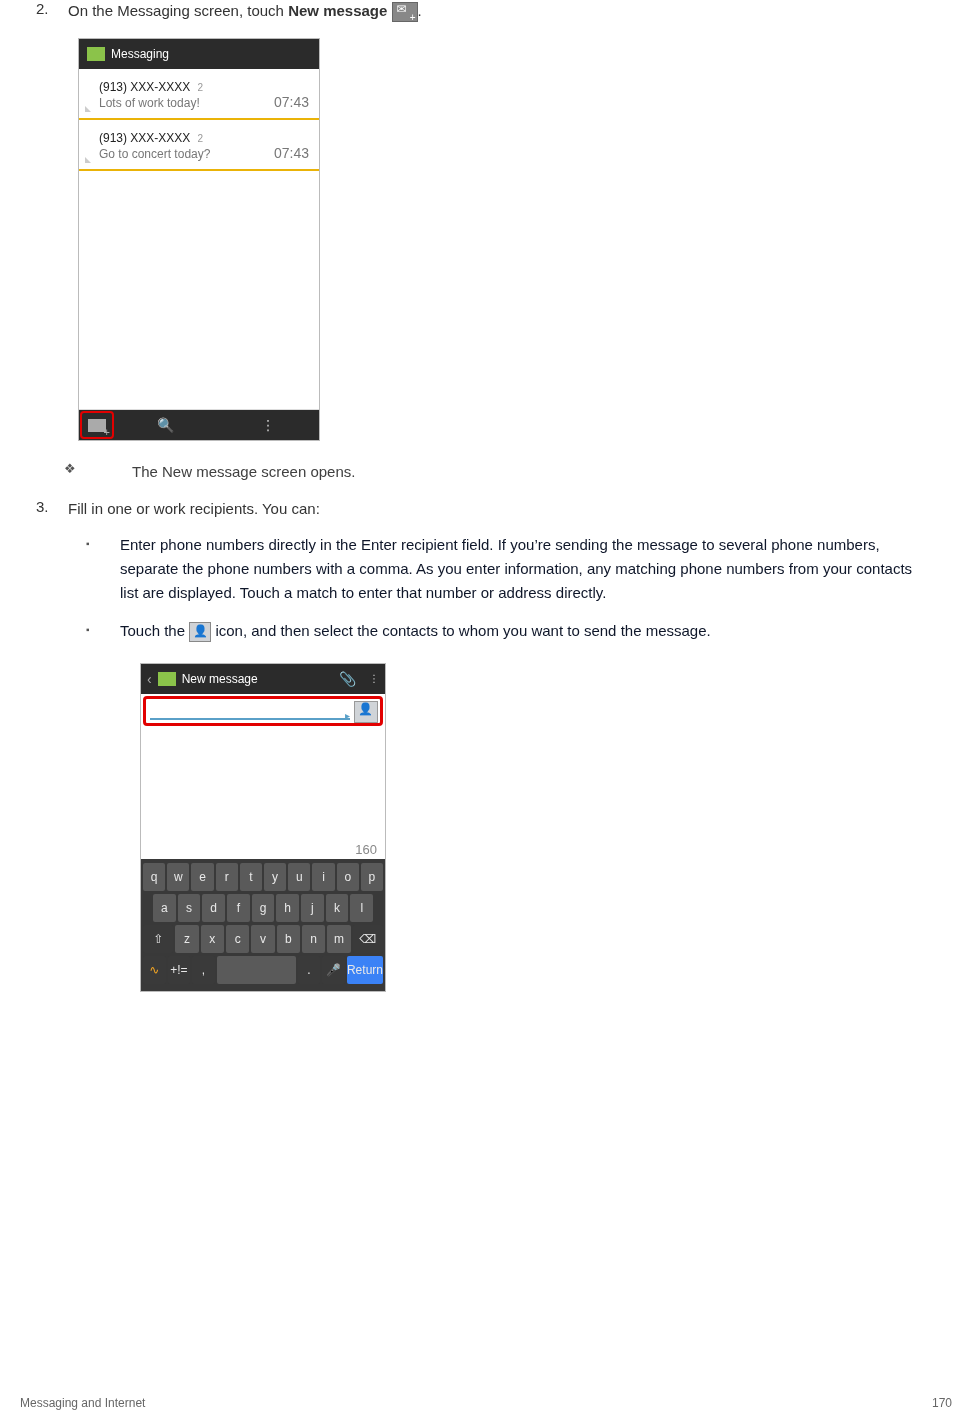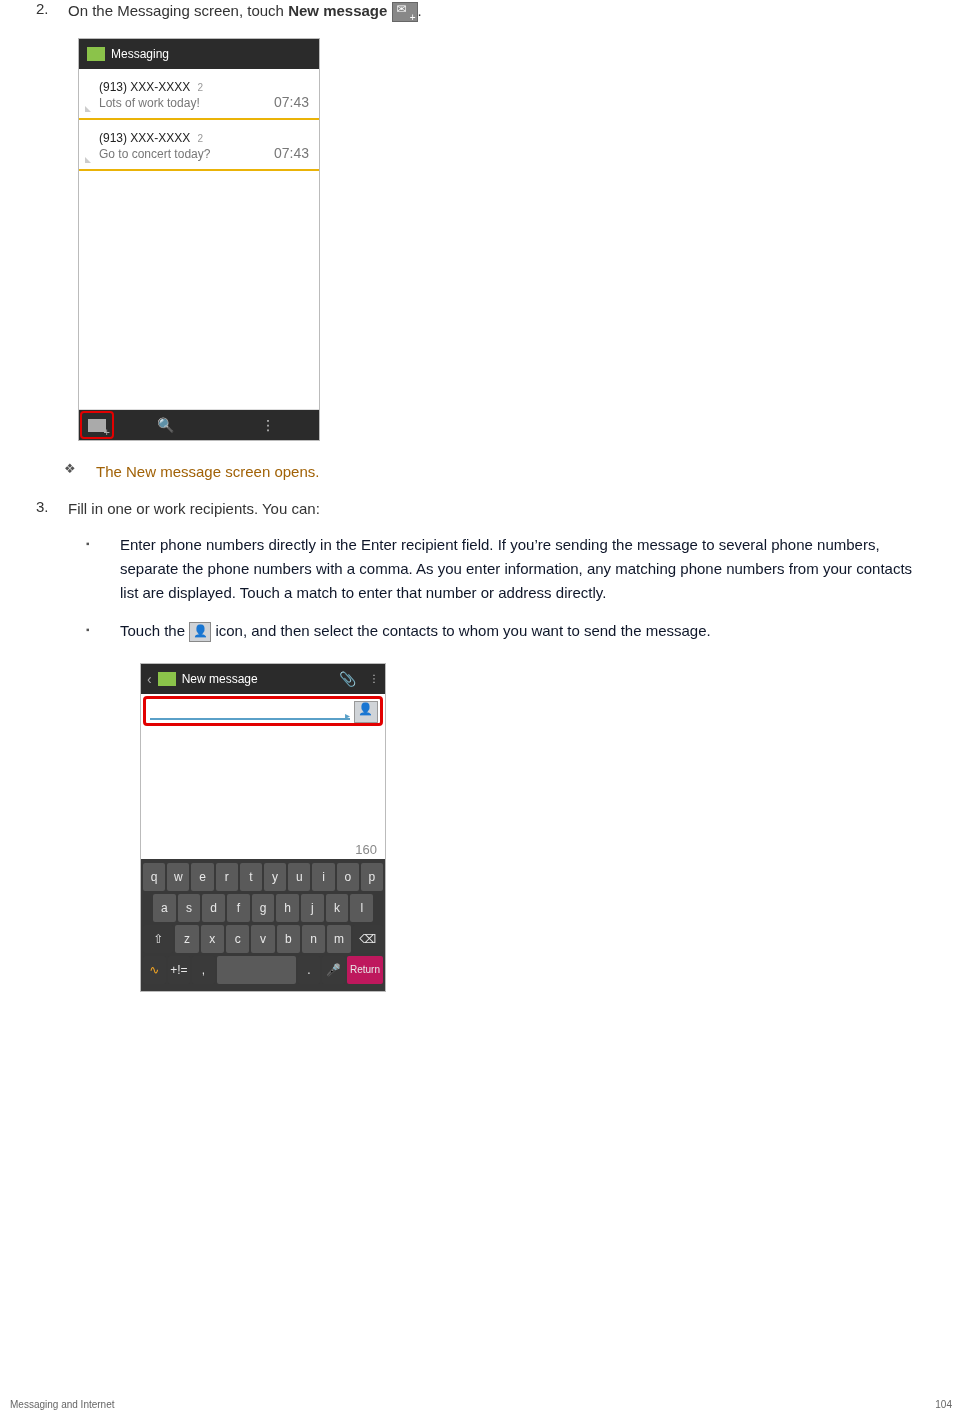--- a/index.html
+++ b/index.html
@@ -109,21 +109,21 @@
       border-radius: 4px;
       flex: 0 0 34px;
       margin: 1px;
     }
     .ss1-newmsg { width: 18px; height: 13px; background: #aaa; position: relative; }
     .ss1-newmsg::after { content: "+"; position: absolute; right: -4px; bottom: -6px; color: #aaa; font-size: 11px; }
     .ss1-dots { line-height: 6px; }
     
     .bullet { display: flex; margin: 14px 0 14px 40px; }
     .bullet-sym { width: 36px; color: #555; padding-left: 4px; font-size: 13px; }
-    .bullet-text { flex: 1; line-height: 1.5; color: #a16207; padding-right: 20px; }
+    .bullet-text { flex: 1; line-height: 1.5; color: #404040; padding-right: 20px; margin-left: 36px; }
     
     .sub-bullet { display: flex; margin: 14px 0 14px 58px; }
     .sub-sym { width: 42px; color: #555; font-size: 10px; padding-left: 8px; padding-top: 5px; }
     .sub-text { flex: 1; line-height: 1.6; color: #0f172a; padding-right: 20px; }
     
     .screenshot-2 {
       margin: 20px 0 0 120px;
       width: 246px;
       border: 1px solid #bbb;
     }
@@ -179,32 +179,32 @@
       font-size: 12px;
       display: flex;
       align-items: center;
       justify-content: center;
       border-radius: 2px;
     }
     .ss2-key-dark { background: #3a3a3a; }
     .ss2-key-shift { flex: 1.3; background: #3a3a3a; }
     .ss2-key-space { flex: 3.5; background: #5a5a5a; }
     .ss2-key-voice { background: #3a3a3a; color: #fff; }
-    .ss2-key-return { flex: 1.6; background: #be185d; font-size: 10px; }
+    .ss2-key-return { flex: 1.6; background: #3b82f6; font-size: 12px; }
     .ss2-key-swype { background: #3a3a3a; }
     .ss2-swype-icon { color: #f5a623; }
     
     .footer {
       position: absolute;
       bottom: 14px;
-      left: 10px;
+      left: 20px;
       right: 20px;
       display: flex;
       justify-content: space-between;
-      font-size: 10px;
+      font-size: 12px;
       color: #666;
     }
   </style>
 </head>
 <body>
 
 <div class="step">
   <div class="step-num">2.</div>
   <div class="step-text">
     <span>On the Messaging screen, touch </span><b>New message</b>
@@ -327,14 +327,14 @@
       <div class="ss2-key ss2-key-space"></div>
       <div class="ss2-key ss2-key-dark">.</div>
       <div class="ss2-key ss2-key-voice">🎤</div>
       <div class="ss2-key ss2-key-return">Return</div>
     </div>
   </div>
 </div>
 
 <div class="footer">
   <span>Messaging and Internet</span>
-  <span>104</span>
+  <span>170</span>
 </div>
 
 </body></html>

